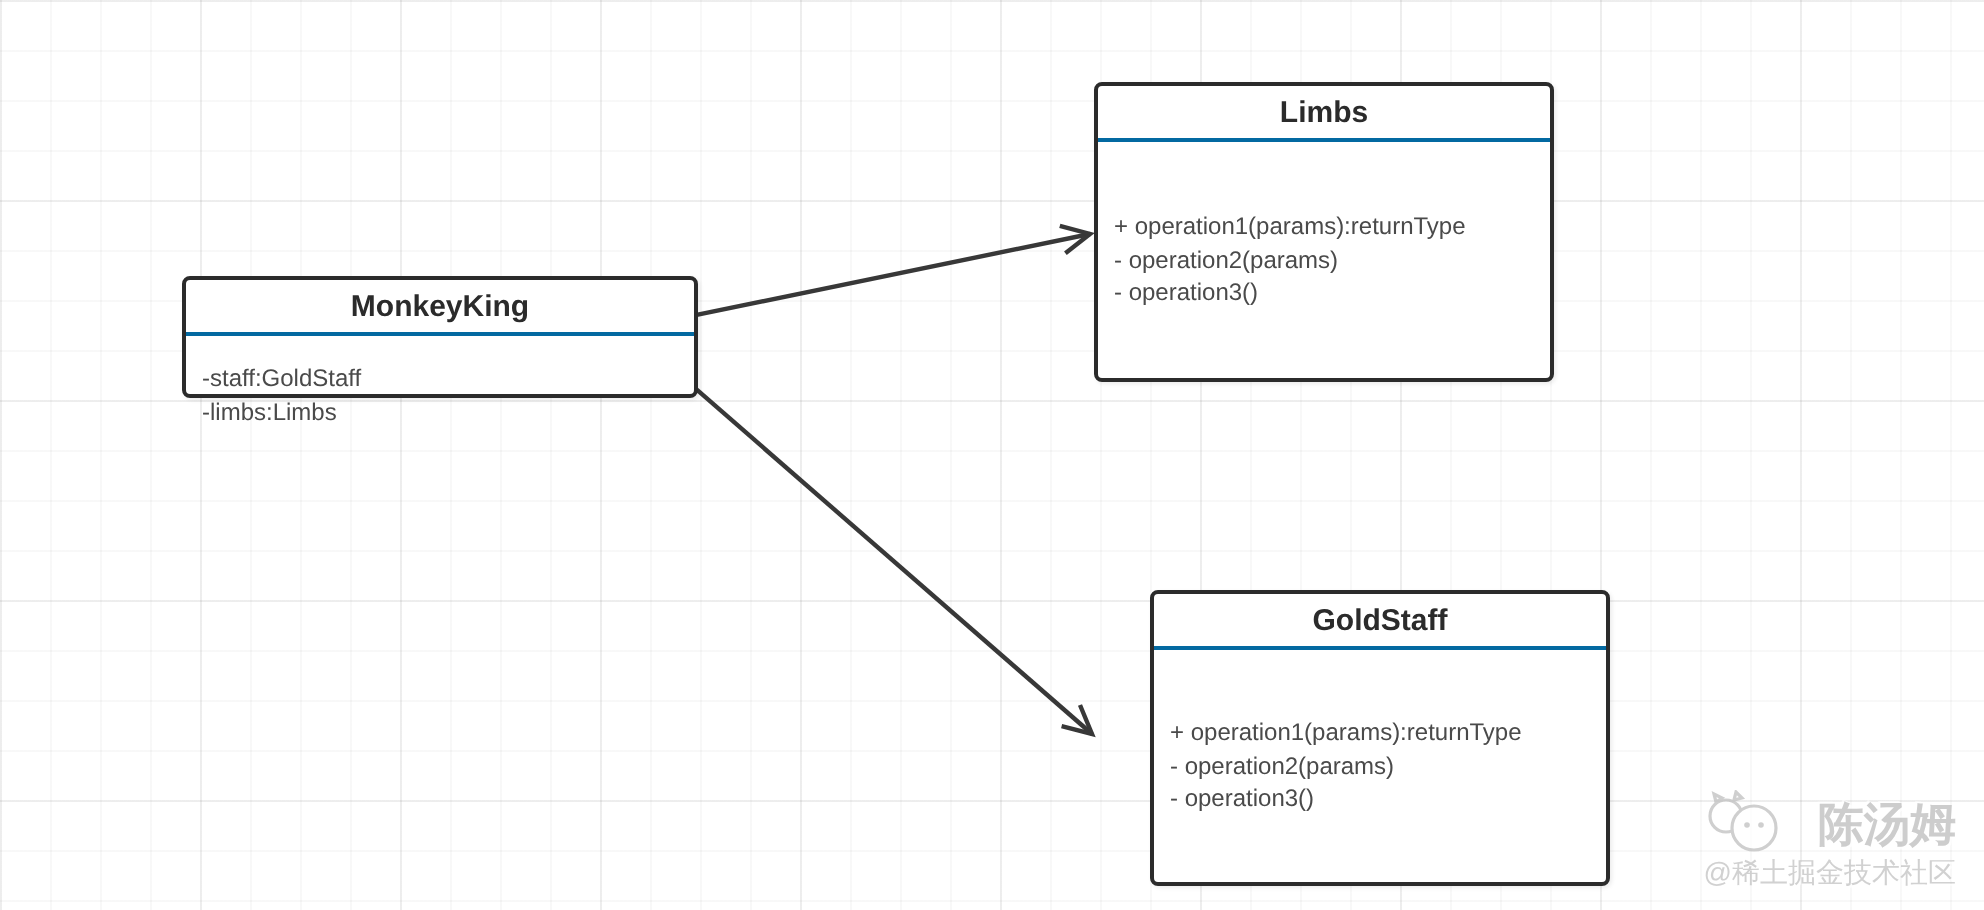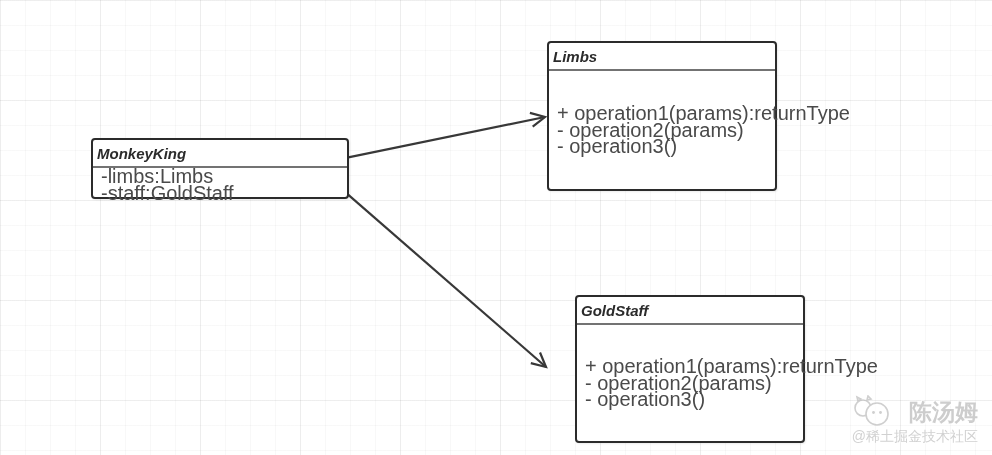--- a/index.html
+++ b/index.html
@@ -31,33 +31,32 @@
     position: absolute;
     background: #ffffff;
     border: 2px solid #2b2b2b;
     border-radius: 4px;
     box-sizing: border-box;
     box-shadow: 1px 1px 2px rgba(0,0,0,0.08);
     display: flex;
     flex-direction: column;
   }
   .uml-title {
-    border-bottom: 2px solid #737373;
+    border-bottom: 2px solid #0369a1;
     font-weight: bold;
     font-size: 15px;
     color: #2b2b2b;
-    text-align: left;
+    text-align: center;
     padding: 5px 4px 4px 4px;
     flex: 0 0 auto;
-    font-style: italic;
   }
   .uml-body {
     flex: 1 1 auto;
-    padding: 0 8px;
-    font-size: 20px;
+    padding: 13px 8px;
+    font-size: 12px;
     color: #4a4a4a;
     display: flex;
     flex-direction: column;
   }
   .uml-body.v-center { justify-content: center; }
   .uml-line { line-height: 16.5px; white-space: nowrap; }
 
   #box-monkeyking { left: 91px;  top: 138px; width: 258px; height: 61px; }
   #box-limbs      { left: 547px; top: 41px;  width: 230px; height: 150px; }
   #box-goldstaff  { left: 575px; top: 295px; width: 230px; height: 148px; }
@@ -107,22 +106,22 @@
     <g>
       <line x1="334.6" y1="182.8" x2="546" y2="367" stroke="#383838" stroke-width="2.2"></line>
       <polygon points="321,171 323.9,181.4 334.6,182.8 331.7,172.4" fill="#ffffff" stroke="#383838" stroke-width="1.8"></polygon>
       <polyline points="530.8,363.1 546,367 540,352.5" fill="none" stroke="#383838" stroke-width="2.2"></polyline>
     </g>
   </svg>
 
   <div class="uml-class" id="box-monkeyking">
     <div class="uml-title">MonkeyKing</div>
     <div class="uml-body">
+      <div class="uml-line">-staff:GoldStaff</div>
       <div class="uml-line">-limbs:Limbs</div>
-      <div class="uml-line">-staff:GoldStaff</div>
     </div>
   </div>
 
   <div class="uml-class" id="box-limbs">
     <div class="uml-title">Limbs</div>
     <div class="uml-body v-center">
       <div class="uml-line">+ operation1(params):returnType</div>
       <div class="uml-line">- operation2(params)</div>
       <div class="uml-line">- operation3()</div>
     </div>

